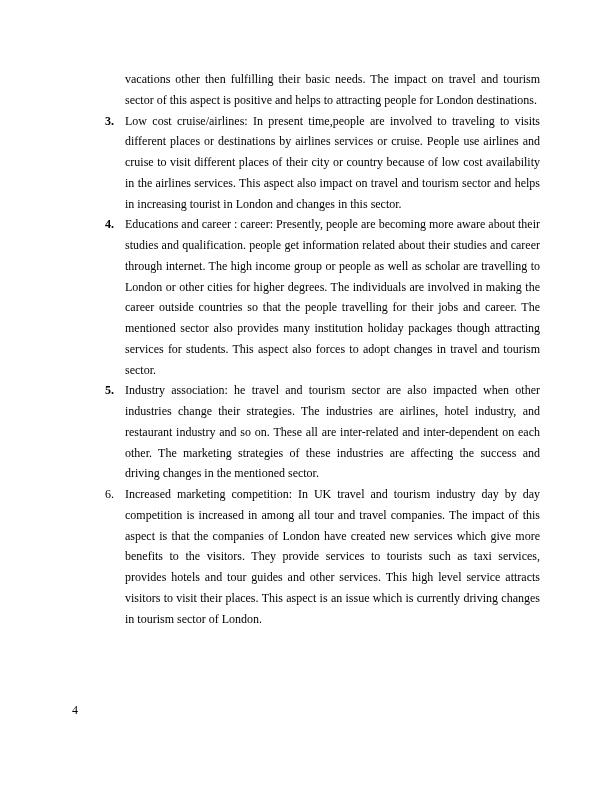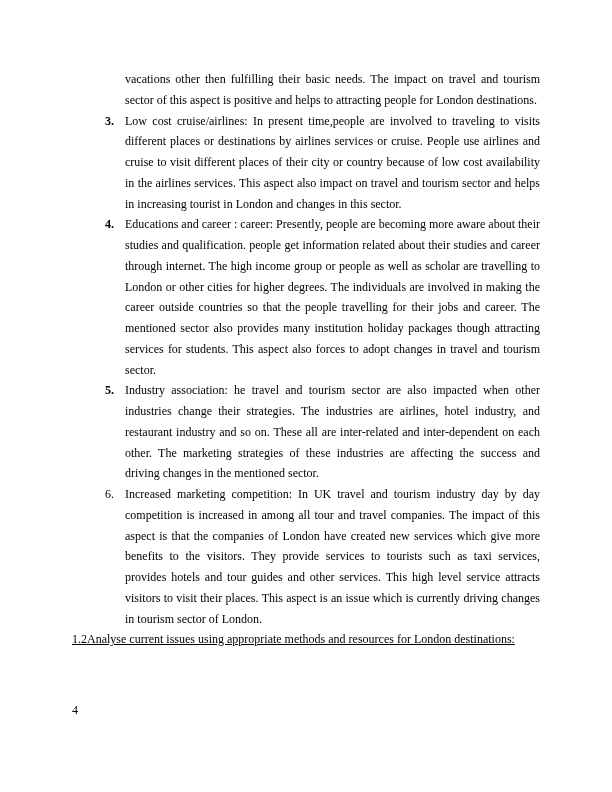--- a/index.html
+++ b/index.html
@@ -76,19 +76,18 @@
       <div class="list-item">
         <span class="list-num">5.</span><span class="bold-lead">Industry association</span><span>: he travel and tourism sector are also impacted when other industries change their strategies. The industries are airlines, hotel industry, and restaurant industry and so on. These all are inter-related and inter-dependent on each other. The marketing strategies of these industries are affecting the success and driving changes in the mentioned sector.</span>
       </div>
 
       <div class="list-item">
         <span class="list-num plain">6.</span><span class="bold-lead">Increased marketing competition</span><span>: In UK travel and tourism industry day by day competition is increased in among all tour and travel companies. The impact of this aspect is that the companies of London have created new services which give more benefits to the visitors. They provide services to tourists such as taxi services, provides hotels and tour guides and other services. This high level service attracts visitors to visit their places. This aspect is an issue which is currently driving changes in tourism sector of London.</span>
       </div>
 
     </div>
 
-    <h2 class="section-heading">1.2Analyse current issues using appropriate methods and resources for London destinations:</h2>
 
 
   </div>
 
   <div class="page-number">4</div>
 </div>
 
 </body></html>

